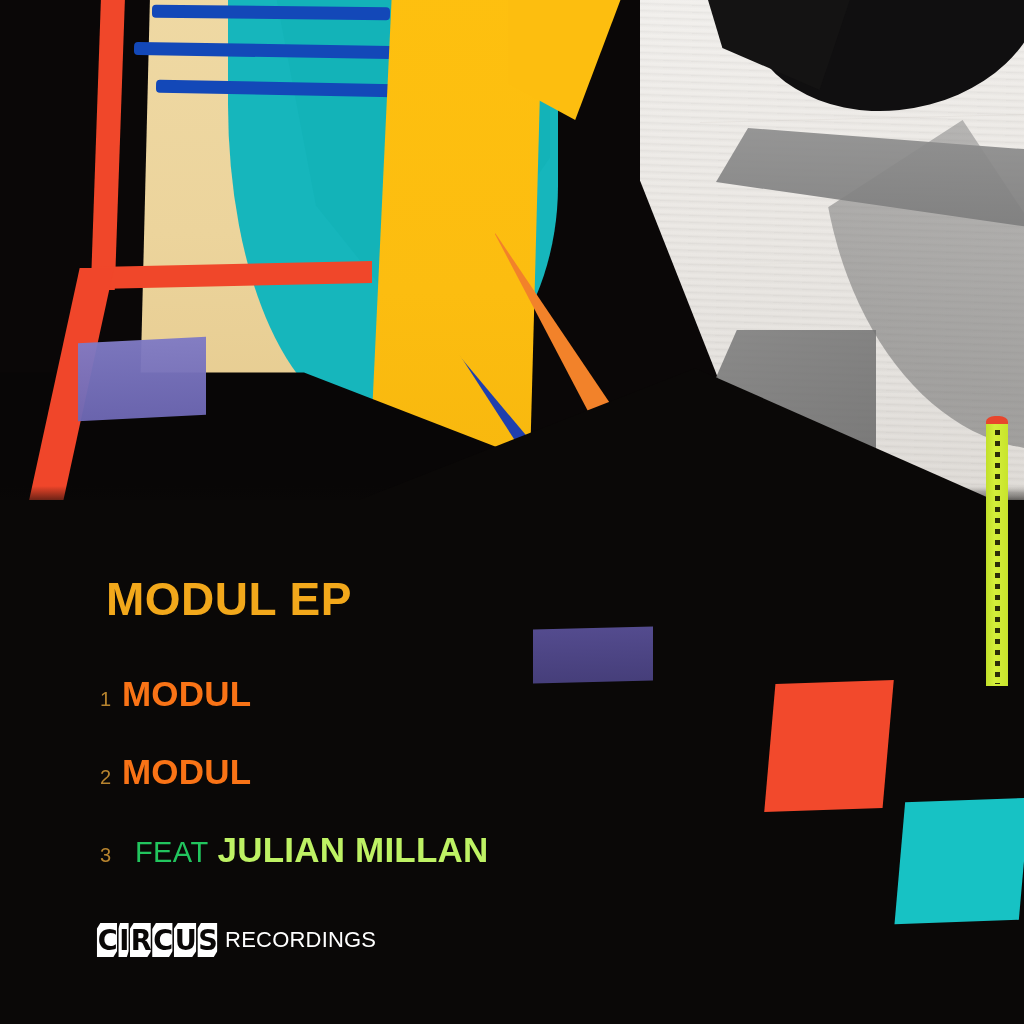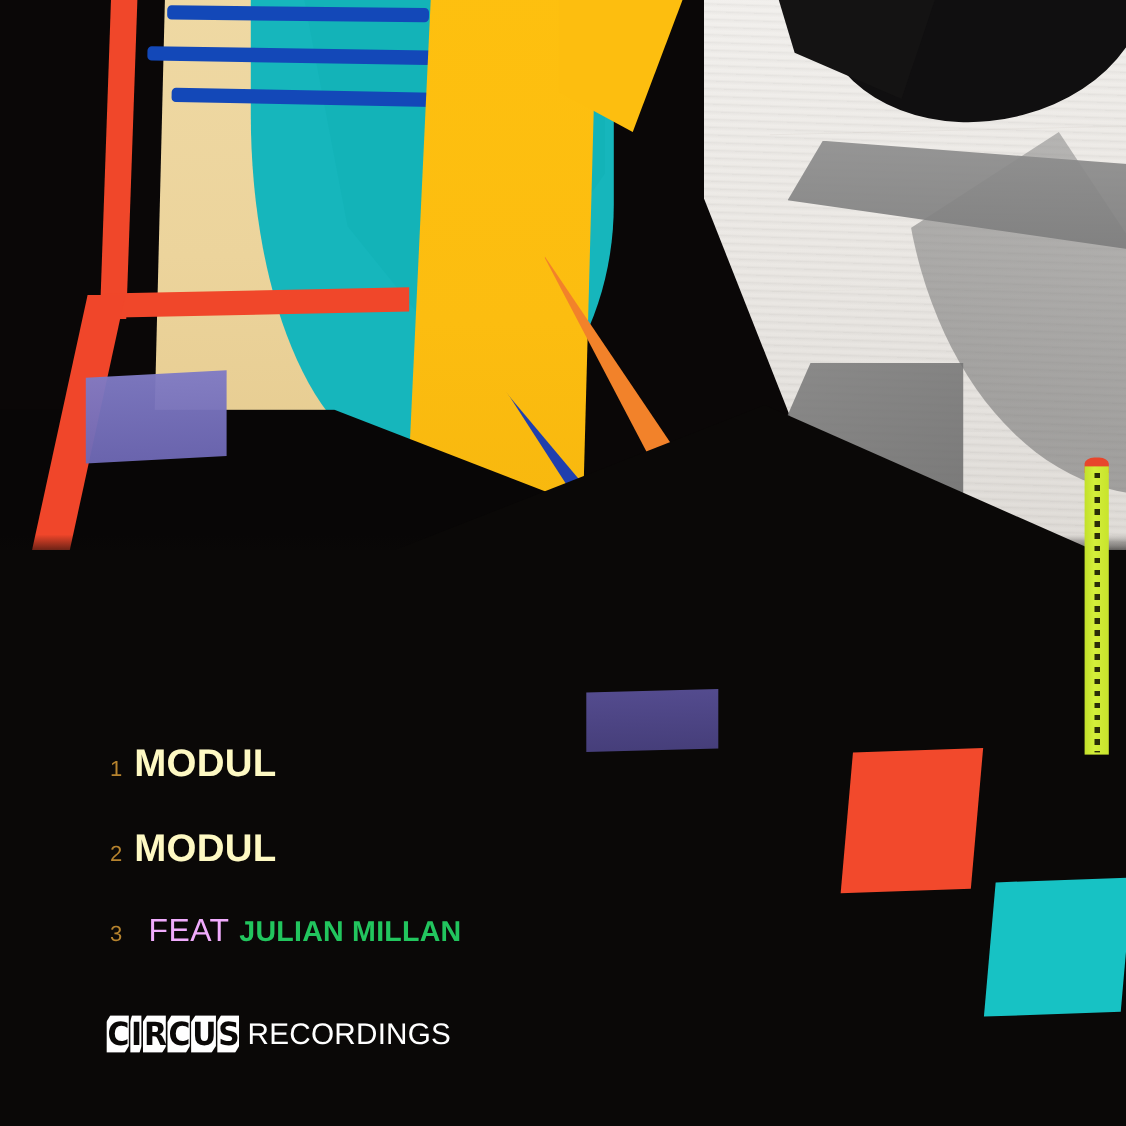--- a/index.html
+++ b/index.html
@@ -295,38 +295,38 @@
   }
   .t-num {
     color:#b6832e;
     font-size:20px;
     font-weight:normal;
     width:22px;
     flex:none;
     line-height:1;
   }
   .t-title {
-    color:#fef9c3;
+    color:#f97316;
     font-size:35px;
     font-weight:bold;
     letter-spacing:.2px;
     line-height:1;
     text-align:right;
   }
   .t-feat {
-    color:#f0abfc;
+    color:#22c55e;
     font-size:29px;
     font-weight:normal;
     letter-spacing:.4px;
     margin:0 9px 0 13px;
     line-height:1;
   }
   .t-artist2 {
-    color:#22c55e;
-    font-size:26px;
+    color:#bef264;
+    font-size:35px;
     font-weight:bold;
     letter-spacing:.2px;
     line-height:1;
   }
 
   
   .logo {
     position:absolute;
     left:99px; top:923px;
     display:flex;
@@ -343,21 +343,21 @@
   }
   .logo-circus span {
     display:inline-block;
     background:#fff;
     color:#0a0807;
     clip-path:polygon(0 18%, 18% 0, 100% 0, 100% 82%, 82% 100%, 0 100%);
     padding:0 1px;
     margin-right:1px;
   }
   .logo-rec {
-    font-size:27px;
+    font-size:22px;
     font-weight:normal;
     color:#fff;
     letter-spacing:.2px;
     margin-left:9px;
     font-family:"Liberation Sans", sans-serif;
   }
 </style>
 </head>
 <body>
 
@@ -430,20 +430,21 @@
     <div class="blk blk-red"></div>
     <div class="blk blk-teal"></div>
 
     <div class="shape neon-tip"></div>
     <div class="shape neon-bar"></div>
     <div class="shape neon-dots"></div>
   </div>
 
   <div class="text-layer">
 
+    <div class="release">MODUL EP</div>
 
     <div class="tracklist" id="tracklist">
         <div class="track">
           <span class="t-num">1</span>
           <span class="t-title">MODUL</span>
         </div>
         <div class="track">
           <span class="t-num">2</span>
           <span class="t-title">MODUL</span>
         </div>

